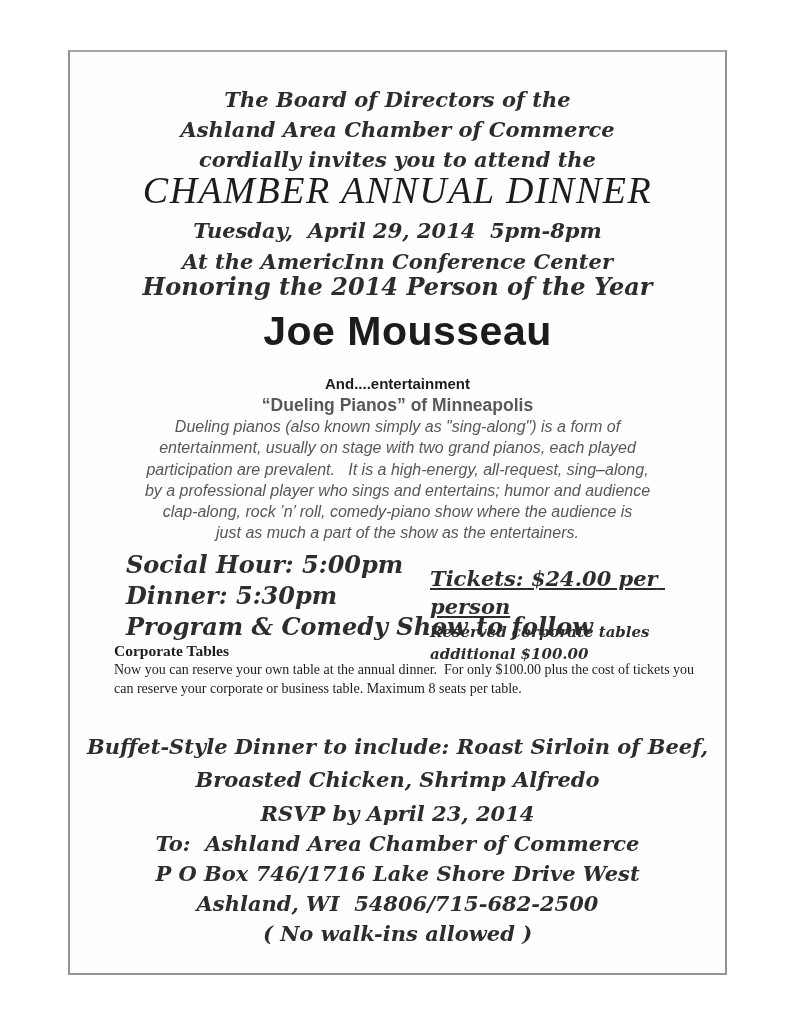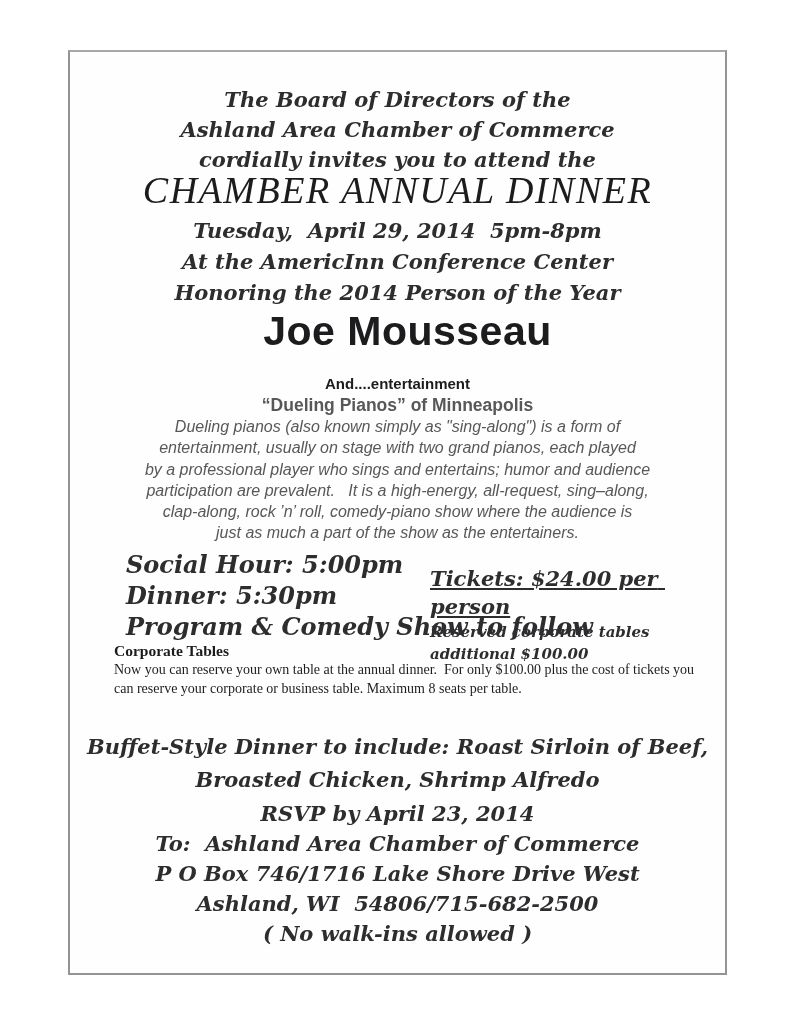--- a/index.html
+++ b/index.html
@@ -39,21 +39,21 @@
     color: var(--ink, #2d2d2f);
   }
   .intro        { top: 33px;  font-size: 21px; line-height: 30px; }
   .event-title  {
     top: 118px; font-size: 38px; line-height: 40px;
     font-family: "Liberation Serif", serif;
     font-style: italic; font-weight: normal;
     letter-spacing: 1.5px; color: var(--dark_ink, #1c1c1e);
   }
   .datetime     { top: 163px; font-size: 21px; line-height: 31px; }
-  .honoring     { top: 226px; font-size: 21px; line-height: 30px; }
+  .honoring     { top: 220px; font-size: 24px; line-height: 30px; }
   .honoree      {
     top: 254px; font-size: 41px; line-height: 50px;
     font-family: "Liberation Sans", sans-serif;
     font-weight: bold; color: var(--dark_ink, #1c1c1e);
     letter-spacing: 0.5px;
     padding-left: 20px;
   }
   .teaser       {
     top: 310px; font-size: 15px; line-height: 20px;
     font-family: "Liberation Sans", sans-serif;
@@ -114,22 +114,22 @@
 
     <div class="block honoree">Joe Mousseau</div>
 
     <div class="block teaser">And....entertainment</div>
 
     <div class="block dp-title">“Dueling Pianos” of Minneapolis</div>
 
     <div class="block dp-desc">
       <div class="line">Dueling pianos (also known simply as "sing-along") is a form of</div>
       <div class="line">entertainment, usually on stage with two grand pianos, each played</div>
+      <div class="line">participation are prevalent.   It is a high-energy, all-request, sing–along,</div>
       <div class="line">by a professional player who sings and entertains; humor and audience</div>
-      <div class="line">participation are prevalent.   It is a high-energy, all-request, sing–along,</div>
       <div class="line">clap-along, rock ’n’ roll, comedy-piano show where the audience is</div>
       <div class="line">just as much a part of the show as the entertainers.</div>
     </div>
 
     <div class="block script schedule">
       <div class="line">Social Hour: 5:00pm</div>
       <div class="line">Dinner: 5:30pm</div>
       <div class="line">Program &amp; Comedy Show to follow</div>
     </div>
 

